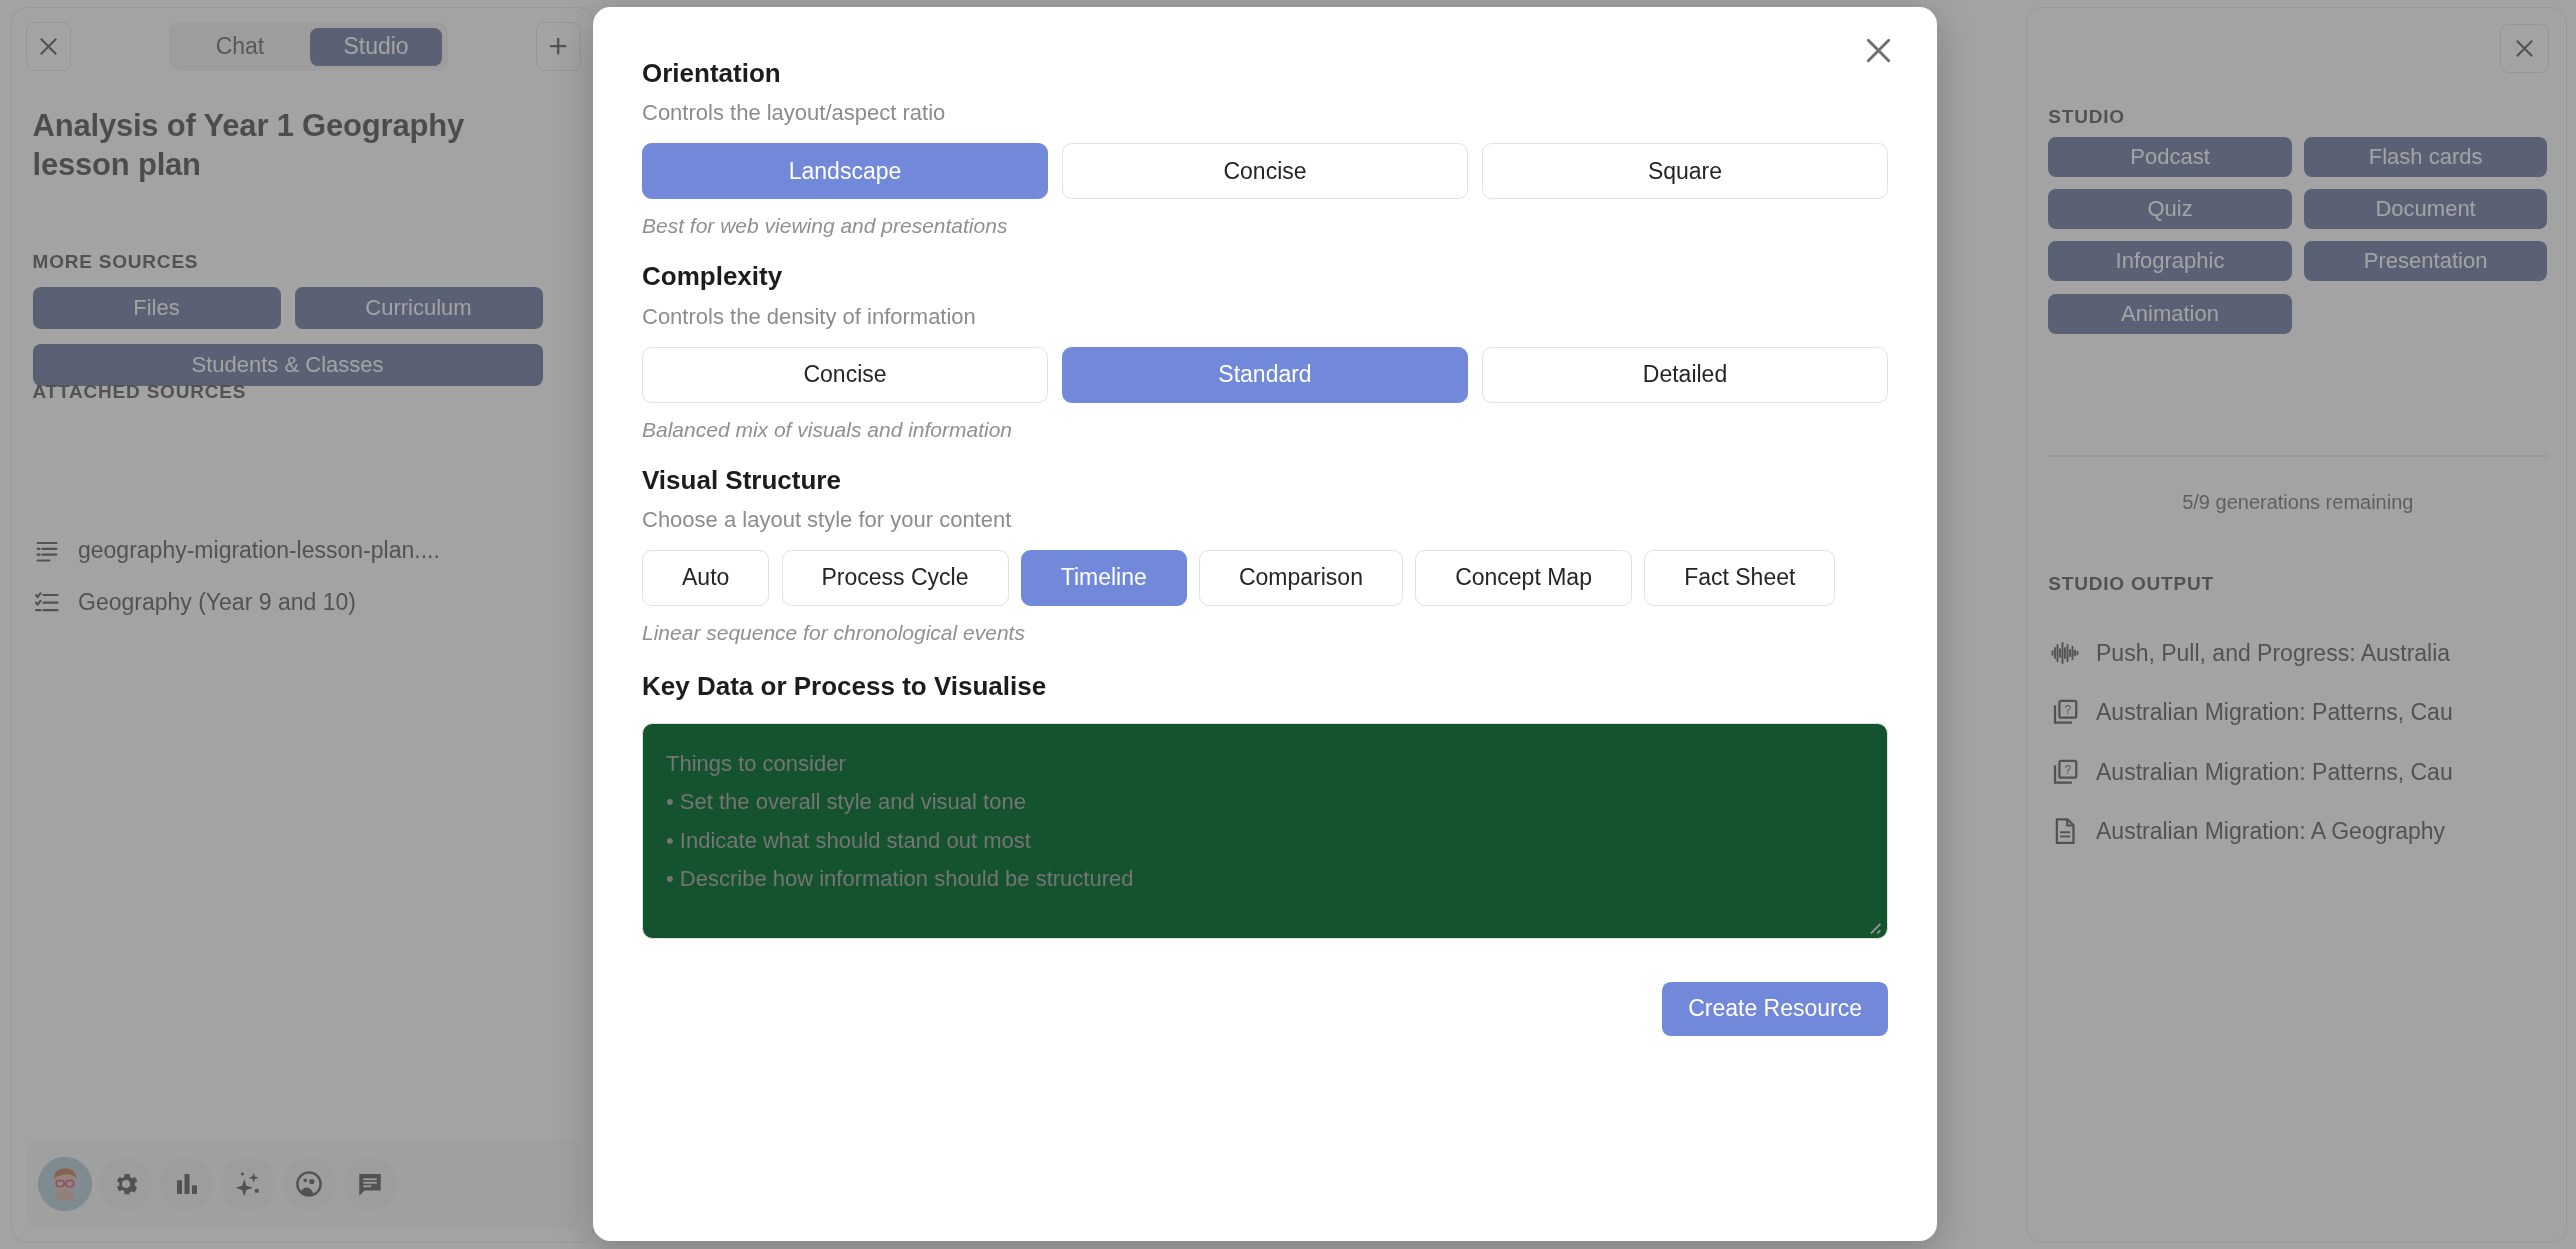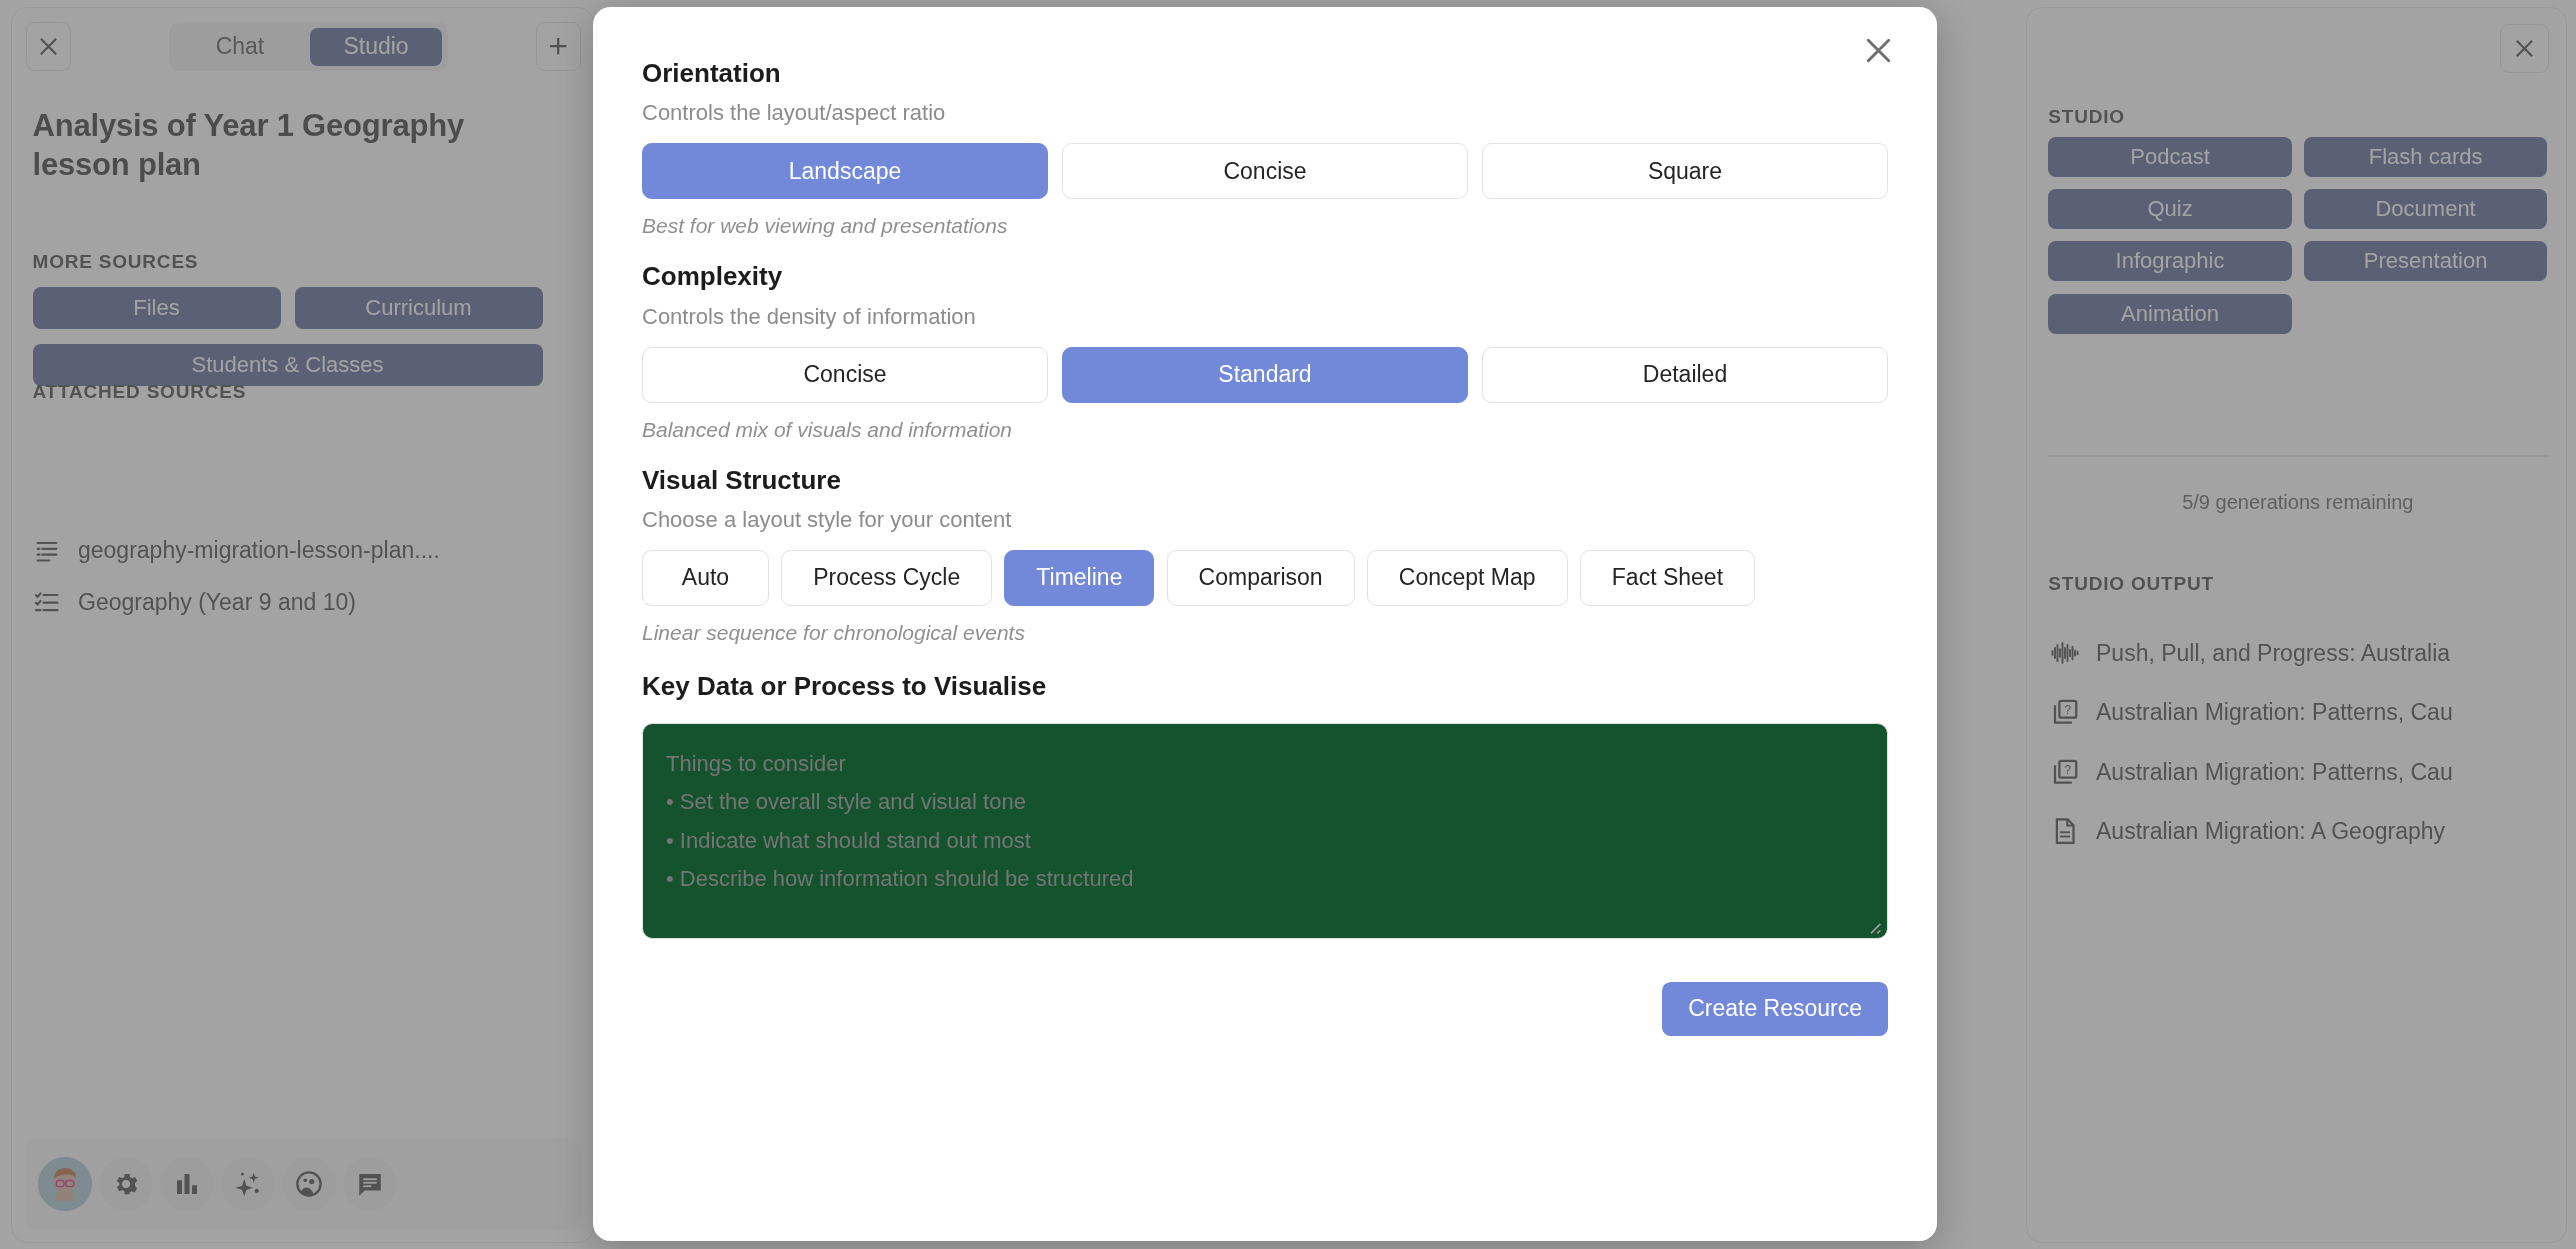--- a/index.html
+++ b/index.html
@@ -118,21 +118,21 @@
   .grp-title { font-size: 26px; font-weight: bold; color: #1c1c1c; }
   .grp-sub { font-size: 22px; color: #8c8c8c; margin-top: 11.3px; }
   .opt-row { display: flex; gap: 14px; margin-top: 17px; }
   .opt {
     height: 56px; border: 1.7px solid #e2e2e2; border-radius: 9.6px; background: #fff;
     display: flex; align-items: center; justify-content: center;
     font-size: 23px; color: #252525; cursor: pointer;
   }
   .opt.sel { background: #7289da; border-color: #7289da; color: #ffffff; }
   .opt.eq { flex: 1; }
-  .opt.auto { padding: 0 31px; }
+  .opt.auto { padding: 0 39px; }
   .grp-hint { font-size: 21px; color: #909090; font-style: italic; margin-top: 15px; }
 
   .ta-wrap { margin-top: 21px; position: relative; }
   .ta {
     width: 100%; height: 216px; border: 1.7px solid #e2e2e2; border-radius: 10.5px;
     background: #14532d; padding: 21px 23px; font-family: Liberation Sans, sans-serif;
     font-size: 22px; color: #9b9b9b; line-height: 1.75; resize: none; outline: none;
   }
   .resize-grip { position: absolute; right: 6.1px; bottom: 7px; width: 19px; height: 19px; }
 

